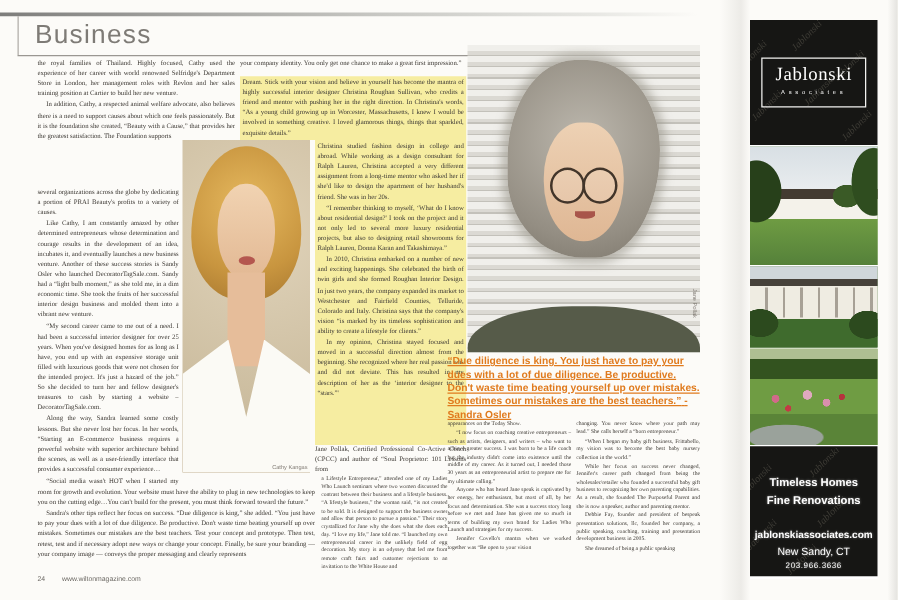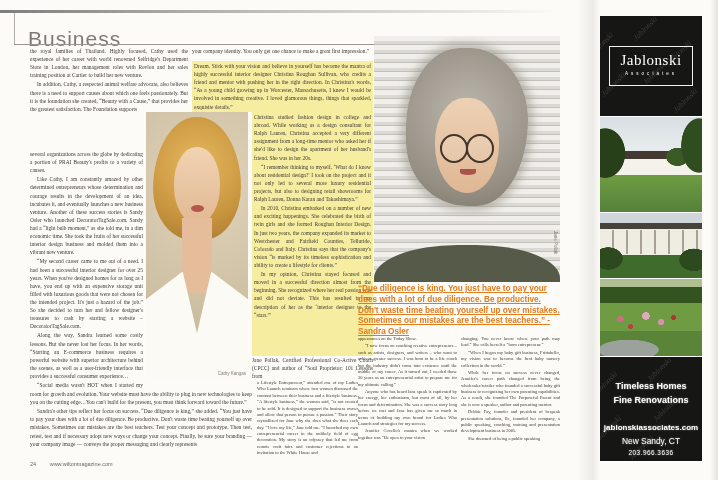--- a/index.html
+++ b/index.html
@@ -3,21 +3,21 @@
 <meta charset="utf-8">
 <style>
   html,body{margin:0;padding:0;background:#e9e7e2;}
   *{box-sizing:border-box;}
   .page{position:relative;width:718px;height:480px;background:#fcfbf8;overflow:hidden;
         font-family:"Liberation Serif",serif;color:#46423c;}
   
   .rule-top{position:absolute;left:0;top:10px;width:558px;height:3px;
     background:linear-gradient(90deg,#7d7d7b 0%,#a8a8a5 30%,#c8c8c4 55%,#e7e7e3 85%,rgba(0,0,0,0));}
   .section-title{position:absolute;left:28px;top:17px;font:300 21px/1 "Liberation Sans",sans-serif;
-    color:#7e7b76;letter-spacing:1px;margin-top:11px;}
+    color:#7e7b76;letter-spacing:1px;}
   .rule-under{position:absolute;left:14px;top:44px;width:546px;height:1px;background:#9a9792;}
   .rule-left{position:absolute;left:14px;top:13px;width:1px;height:31px;background:#b0ada8;}
   
   .tcol{position:absolute;font-size:5.4px;line-height:1.5;text-align:justify;overflow:hidden;color:#3d3934;}
   .tcol p{margin:0;}
   .tcol p + p{text-indent:7px;margin-top:1px;}
   .hl{background:#f6eda1;padding:1px 2px;}
   .tiny{font-size:4.5px;line-height:1.42;}
   #colA1{left:30px;top:47px;width:158px;height:103px;}
   #colA2{left:30px;top:150px;width:113px;height:240px;}

